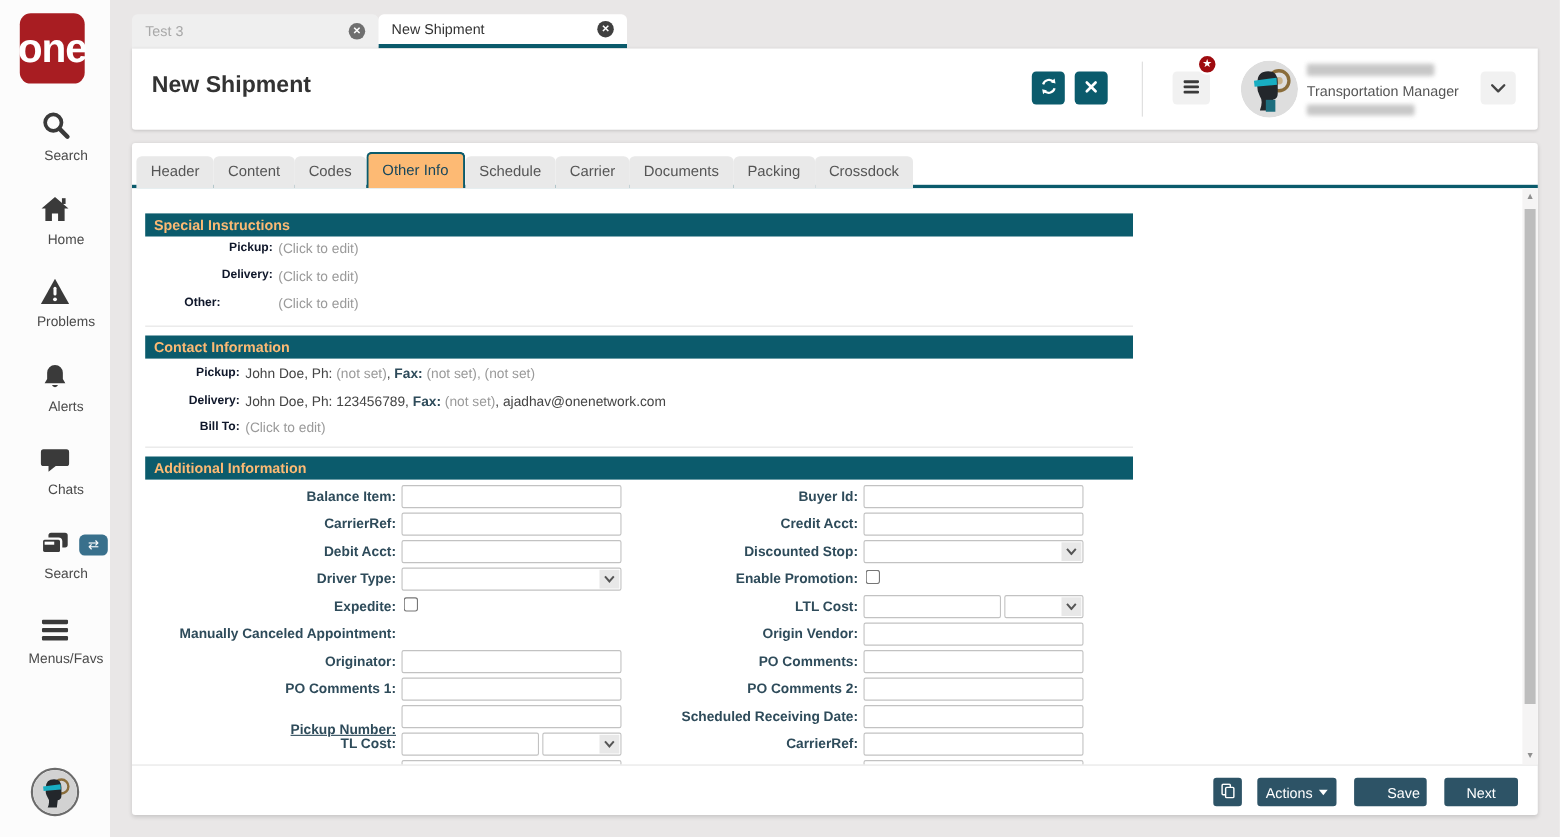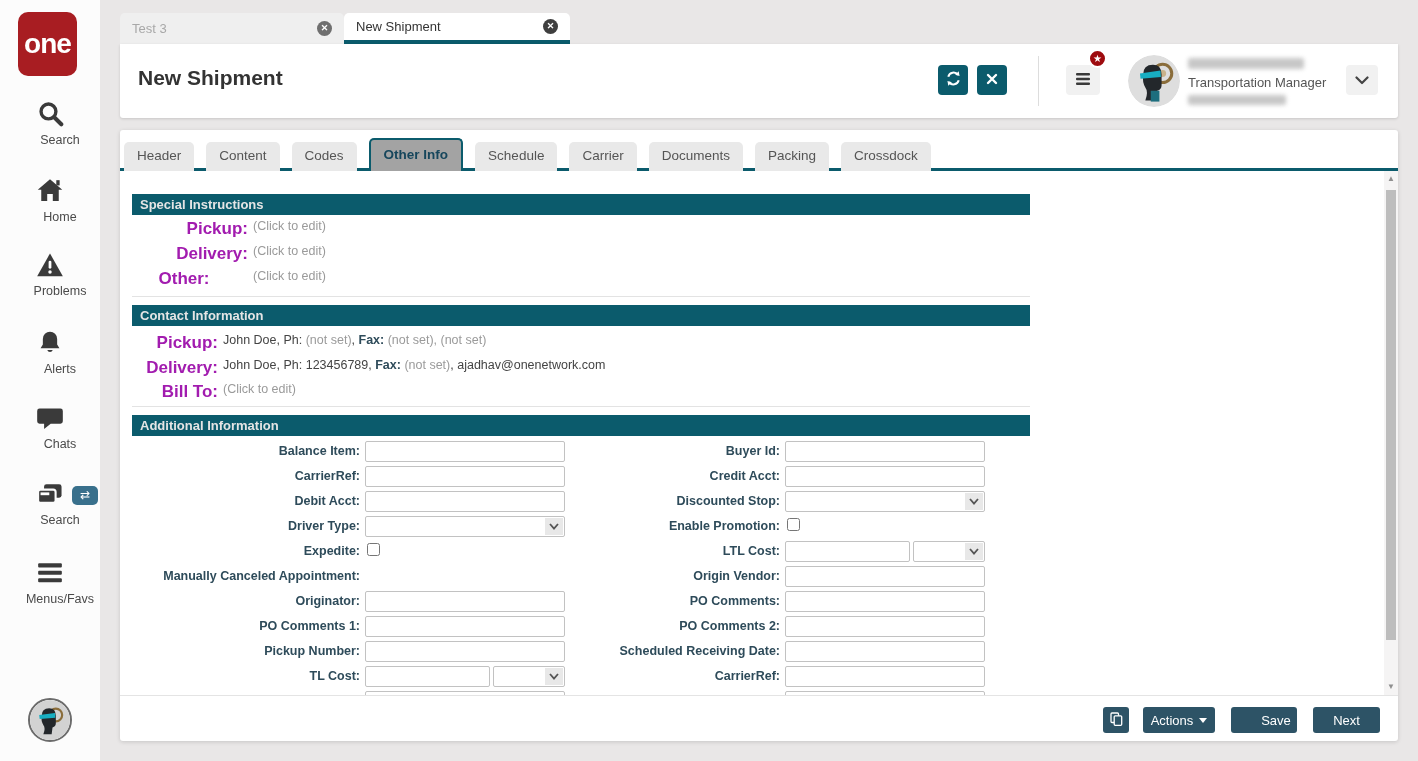--- a/index.html
+++ b/index.html
@@ -3,21 +3,21 @@
 <meta charset="utf-8">
 <style>
   * { margin:0; padding:0; box-sizing:border-box; }
   html,body { width:1418px; height:761px; overflow:hidden; }
   body { font-family:"Liberation Sans", sans-serif; background:#e9e7e7; position:relative; color:#333; }
   .abs { position:absolute; }
 
   
   #sidebar { left:0; top:0; width:100px; height:761px; background:#fcfcfc; }
   #logo { left:18px; top:12px; width:59px; height:64px; border-radius:10px; background:#a81d22;
-          display:flex; align-items:center; justify-content:center; color:#fff; font-size:28px;
+          display:flex; align-items:center; justify-content:center; color:#fff; font-size:37px;
           font-weight:600; letter-spacing:-1px; cursor:pointer; }
   .side-item { left:0; width:100px; text-align:center; cursor:pointer; }
   .side-item .ic { display:inline-block; height:28px; }
   .side-item .lbl { font-size:12.5px; color:#4a4a4a; margin-top:2px;padding-left:20px; }
   #switch-badge { left:72px; top:486px; width:26px; height:19px; background:#39708c; border-radius:5px;
           color:#fff; font-size:12px; line-height:18px; text-align:center; cursor:pointer; }
   #side-avatar { left:28px; top:698px; width:44px; height:44px; border-radius:50%; overflow:hidden;
           border:2px solid #6b6b6b; cursor:pointer; }
 
   
@@ -40,32 +40,32 @@
   #hdr-divider { left:918px; top:12px; width:1px; height:50px; background:#ddd; }
   #star-badge { left:968px; top:5px; width:19px; height:19px; border-radius:50%; background:#9e0b0f;
           border:2px solid #fff; color:#fff; font-size:10px; line-height:15px; text-align:center; }
   #hdr-avatar { left:1008px; top:11px; width:52px; height:52px; border-radius:50%; overflow:hidden; cursor:pointer; }
   .blurbar { background:#b5b5b5; filter:blur(2px); border-radius:2px; opacity:.75; }
   #user-role { left:1068px; top:31px; font-size:13px; color:#555; }
 
   
   #panel { left:120px; top:130px; width:1278px; height:611px; background:#fff; border-radius:3px;
           box-shadow:0 1px 4px rgba(0,0,0,.15); }
-  #tabs-row { left:4px; top:10px; right:4px; height:31px; display:flex; gap:12px; align-items:flex-end; }
+  #tabs-row { left:4px; top:10px; right:4px; height:31px; display:flex; gap:0; align-items:flex-end; }
   #tabs-underline { left:0; top:38px; width:1278px; height:3px; background:#0b5b6c; }
   .itab { height:29px; line-height:27px; padding:0 13px; font-size:13.5px; color:#555;
           background:#e9e9e9; border-radius:5px 5px 0 0; cursor:pointer; position:relative; }
-  .itab.active { background:#a3a3a3; color:#16465c; font-weight:700; border:2px solid #0b5b6c;
+  .itab.active { background:#fdba74; color:#16465c; font-weight:400; border:2px solid #0b5b6c;
           border-bottom:none; height:33px; line-height:29px; z-index:2; }
 
   #scrollarea { left:0; top:41px; width:1264px; height:524px; overflow:hidden; }
-  .sec-bar { left:12px; width:898px; height:21px; background:#0b5b6c; color:#e5e5e5; font-weight:700;
+  .sec-bar { left:12px; width:898px; height:21px; background:#0b5b6c; color:#fdba74; font-weight:700;
           font-size:13px; line-height:21px; padding-left:8px; }
   .sep { left:12px; width:898px; height:1px; background:#e3e3e3; }
-  .row-label { font-weight:700; color:#a21caf; font-size:17px; text-align:right; }
+  .row-label { font-weight:700; color:#0f172a; font-size:11px; text-align:right; }
   .row-value { font-size:12.5px; color:#444; cursor:pointer; }
   .muted { color:#9a9a9a; }
   .seg-bold { font-weight:700; color:#2e4b5a; }
 
   .fld-label { font-weight:700; color:#2e4b5a; font-size:12.5px; text-align:right; width:240px; }
   .tin { height:21px; border:1px solid #c2c2c2; border-radius:2px; font-size:12px; padding:0 4px;
           font-family:"Liberation Sans", sans-serif; color:#333; background:#fff; outline:none; }
   .sel { height:21px; border:1px solid #c2c2c2; border-radius:2px; background:#fff; cursor:pointer; }
   .sel .chev { position:absolute; right:1px; top:1px; bottom:1px; width:18px; background:#e8e8e8;
           display:flex; align-items:center; justify-content:center; }
@@ -249,21 +249,21 @@
           </svg>
         </span>
       </div>
       <div class="fld-label abs" style="left: 0px; top: 373px;">Expedite:</div>
       <input class="cbx abs" type="checkbox" style="left: 247px; top: 372px;">
       <div class="fld-label abs" style="left: 0px; top: 398px;">Manually Canceled Appointment:</div>
       <div class="fld-label abs" style="left: 0px; top: 423px;">Originator:</div>
       <input class="tin abs" style="left: 245px; top: 420px; width: 200px;">
       <div class="fld-label abs" style="left: 0px; top: 448px;">PO Comments 1:</div>
       <input class="tin abs" style="left: 245px; top: 445px; width: 200px;">
-      <div class="fld-label abs" style="left: 0px; top: 473px;">Pickup Number:</div>
+      <div class="fld-label abs" style="left: 0px; top: 485px; text-decoration: underline;">Pickup Number:</div>
       <input class="tin abs" style="left: 245px; top: 470px; width: 200px;">
       <div class="fld-label abs" style="left: 0px; top: 498px;">TL Cost:</div>
       <input class="tin abs" style="left: 245px; top: 495px; width: 125px;">
       <div class="sel abs" style="left: 373px; top: 495px; width: 72px;">
         <span class="chev">
           <svg width="10" height="7" viewBox="0 0 10 7">
             <path d="M1 1 L5 5.6 L9 1" fill="none" stroke="#555" stroke-width="1.8"></path>
           </svg>
         </span>
       </div>

